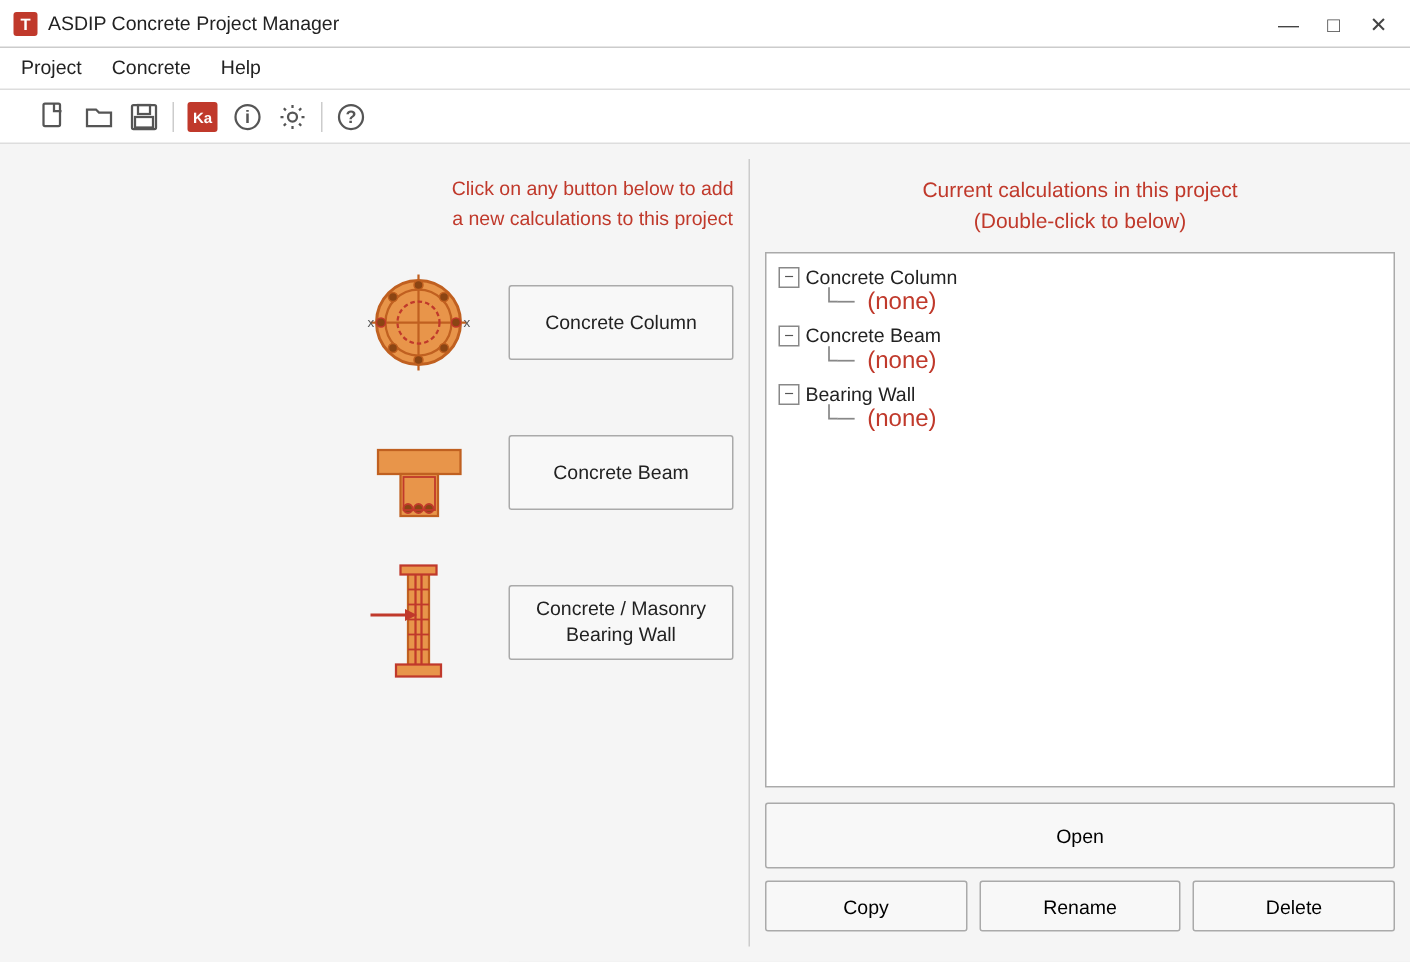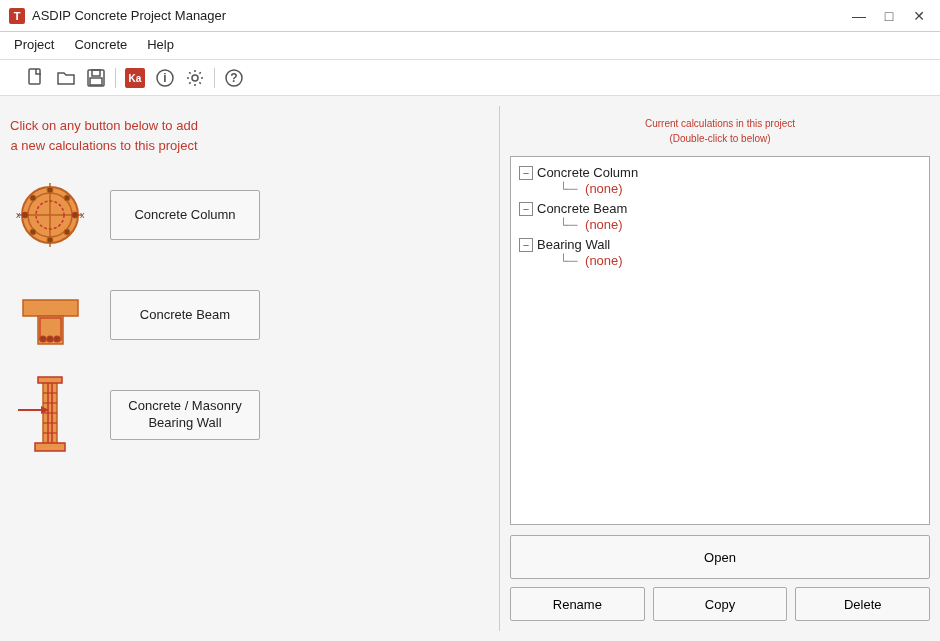--- a/index.html
+++ b/index.html
@@ -109,21 +109,21 @@
       padding: 10px;
       gap: 10px;
       overflow: hidden;
     }
 
     
     #left-panel {
       flex: 1;
       display: flex;
       flex-direction: column;
-      align-items: flex-start;
+      align-items: flex-end;
       padding: 10px 0;
     }
     #left-instruction {
       text-align: center;
       color: #c0392b;
       font-size: 13px;
       margin-bottom: 20px;
       line-height: 1.5;
     }
     .calc-item {
@@ -155,21 +155,21 @@
     
     #right-panel {
       width: 420px;
       display: flex;
       flex-direction: column;
       padding: 10px 0;
     }
     #right-title {
       text-align: center;
       color: #c0392b;
-      font-size: 10px;
+      font-size: 14px;
       margin-bottom: 10px;
       line-height: 1.5;
     }
     #calc-tree {
       flex: 1;
       border: 1px solid #aaa;
       background: #fff;
       padding: 8px;
       font-size: 13px;
       overflow-y: auto;
@@ -188,23 +188,23 @@
       height: 14px;
       border: 1px solid #888;
       display: flex;
       align-items: center;
       justify-content: center;
       font-size: 11px;
       color: #555;
       flex-shrink: 0;
     }
     .tree-child {
-      margin-left: 40px;
+      margin-left: 28px;
       color: #c0392b;
-      font-size: 13px;
+      font-size: 16px;
       padding: 1px 0;
     }
     .tree-connector {
       color: #888;
       margin-right: 4px;
     }
 
     #open-btn {
       width: 100%;
       height: 44px;
@@ -423,19 +423,19 @@
         <div class="tree-child">
           <span class="tree-connector">└─</span>
           <span>(none)</span>
         </div>
       </div>
     </div>
 
     <button id="open-btn">Open</button>
 
     <div id="bottom-buttons">
+      <button class="action-btn">Copy</button>
       <button class="action-btn">Rename</button>
-      <button class="action-btn">Copy</button>
       <button class="action-btn">Delete</button>
     </div>
   </div>
 
 </div>
 
 </body></html>

